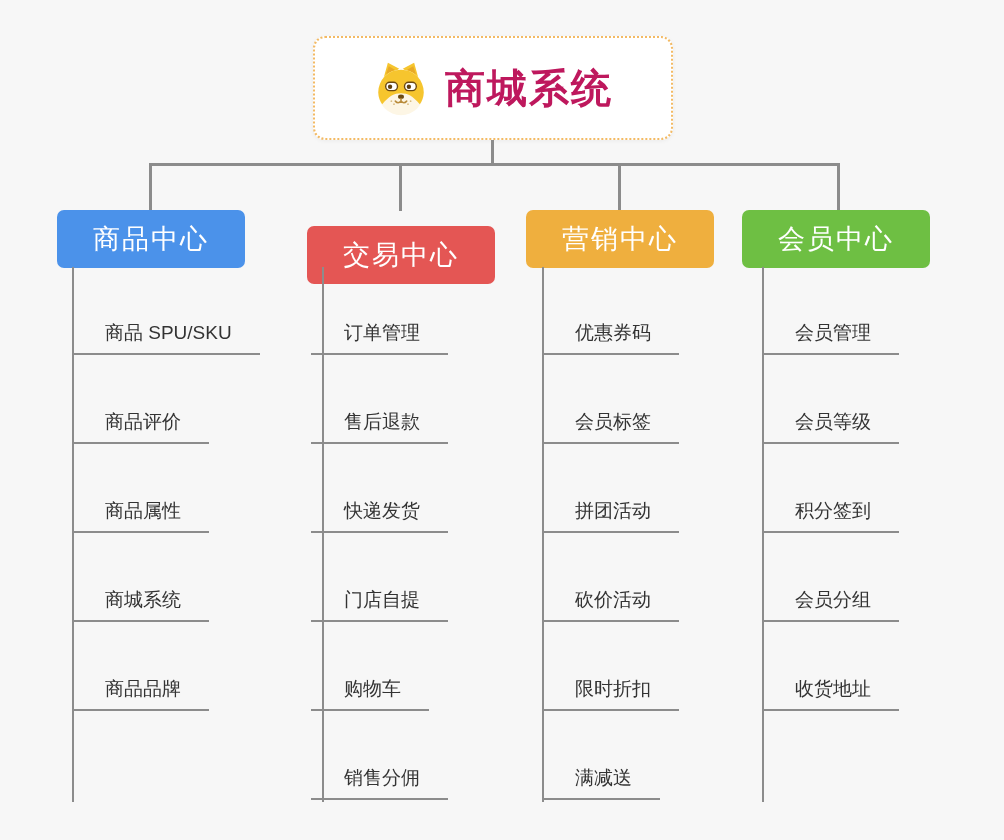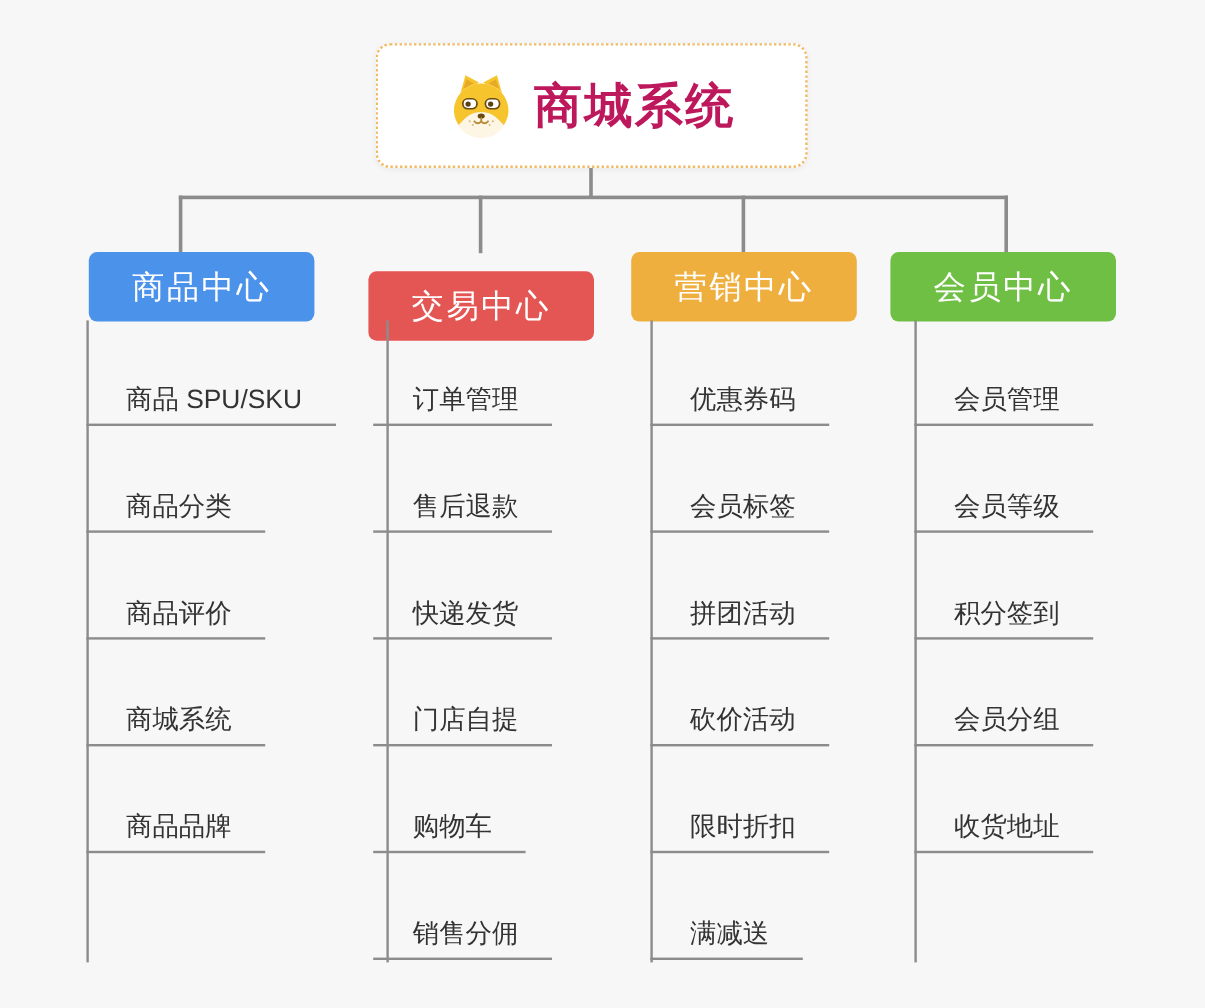--- a/index.html
+++ b/index.html
@@ -37,35 +37,35 @@
   .d0 { left:149px; } .d1 { left:399px; } .d2 { left:618px; } .d3 { left:837px; }
 
   
   .branch-box {
     position:absolute; top:210px; width:188px; height:58px;
     border-radius:7px;
     display:flex; align-items:center; justify-content:center;
     color:#ffffff; font-size:27px; font-weight:500; letter-spacing:2px;
     cursor:default;
   }
-  .b0 { left:74px; } .b1 { left:307px;margin-top:16px; } .b2 { left:526px; } .b3 { left:742px; }
+  .b0 { left:57px; } .b1 { left:307px;margin-top:16px; } .b2 { left:526px; } .b3 { left:742px; }
 
   
   .vline { position:absolute; top:267px; width:2px; height:535px; background:var(--line); }
   .v0 { left:72px; } .v1 { left:322px; } .v2 { left:542px; } .v3 { left:762px; }
 
   
   .col {
     position:absolute; top:318px;
     display:flex; flex-direction:column; align-items:flex-start;
     row-gap:52px;
   }
   .c0 { left:72px; } .c1 { left:311px; } .c2 { left:542px; } .c3 { left:762px;justify-content:center; }
   .item {
-    font-size:22px; line-height:30px; color:var(--item-text);
+    font-size:19px; line-height:30px; color:var(--item-text);
     padding:0 28px 5px 33px;
     border-bottom:2px solid var(--line);
     white-space:nowrap;
     cursor:default;
   }
 </style>
 </head>
 <body style="background-color: rgb(247, 247, 247);">
 
 <div class="canvas" style="--line: #8C8C8C; --item-text: #333333;">
@@ -104,22 +104,22 @@
   <div class="branch-box b2" style="background-color: rgb(239, 175, 62);">营销中心</div>
   <div class="branch-box b3" style="background-color: rgb(110, 191, 67);">会员中心</div>
 
   <div class="vline v0"></div>
   <div class="vline v1"></div>
   <div class="vline v2"></div>
   <div class="vline v3"></div>
 
   <div class="col c0">
     <div class="item">商品 SPU/SKU</div>
-    <div class="item">商品分类</div>
     <div class="item">商品评价</div>
+    <div class="item">商品属性</div>
     <div class="item">商城系统</div>
     <div class="item">商品品牌</div>
   </div>
 
   <div class="col c1">
     <div class="item">订单管理</div>
     <div class="item">售后退款</div>
     <div class="item">快递发货</div>
     <div class="item">门店自提</div>
     <div class="item">购物车</div>

